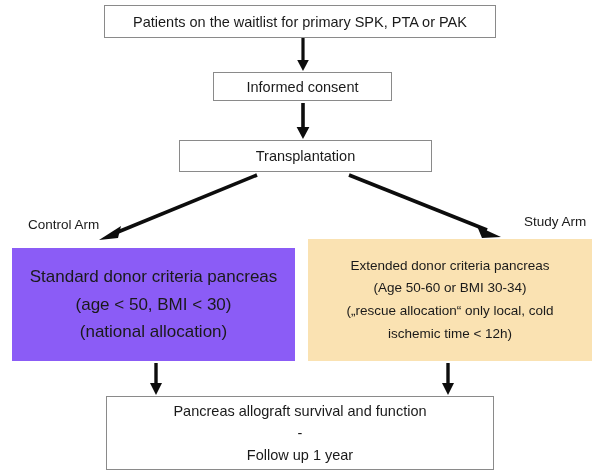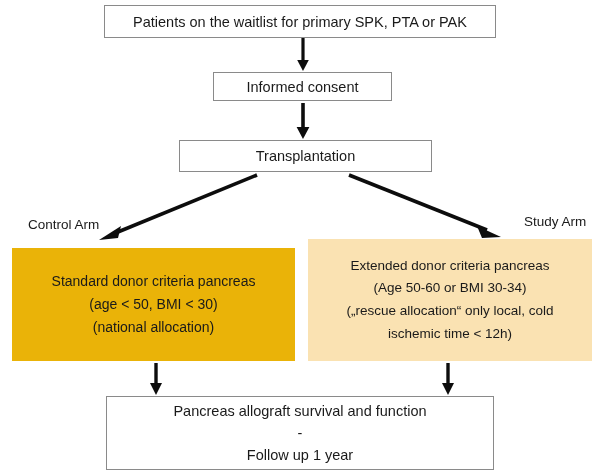--- a/index.html
+++ b/index.html
@@ -49,22 +49,22 @@
   #node-consent {
     left: 213px; top: 72px; width: 179px; height: 29px;
     font-size: 14.5px;
   }
   #node-transplantation {
     left: 179px; top: 140px; width: 253px; height: 32px;
     font-size: 14.5px;
   }
   #node-control {
     left: 12px; top: 248px; width: 283px; height: 113px;
-    background: #eab308;
-    font-size: 14px;
+    background: #8b5cf6;
+    font-size: 17px;
   }
   #node-study {
     left: 308px; top: 239px; width: 284px; height: 122px;
     background: #FAE2B2;
     font-size: 13.5px;
   }
   #node-outcome {
     left: 106px; top: 396px; width: 388px; height: 74px;
     font-size: 14.5px;
   }

